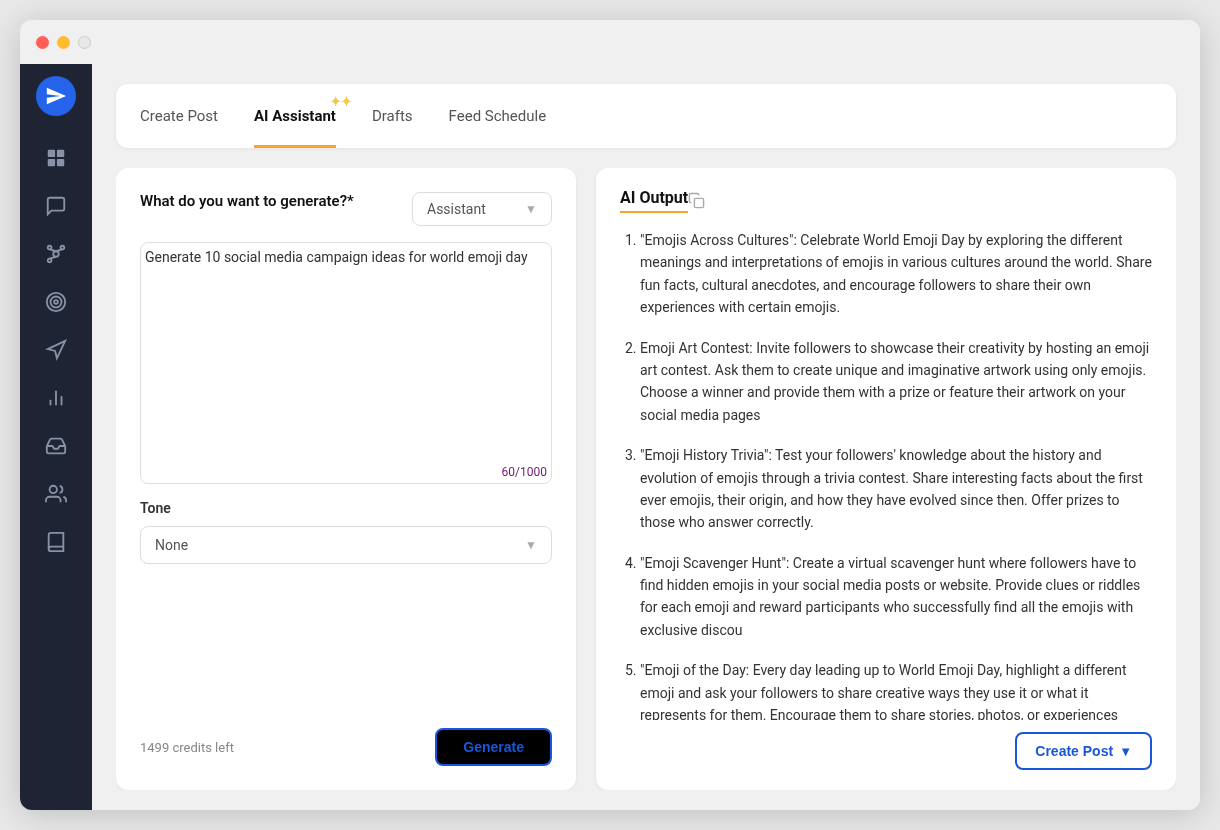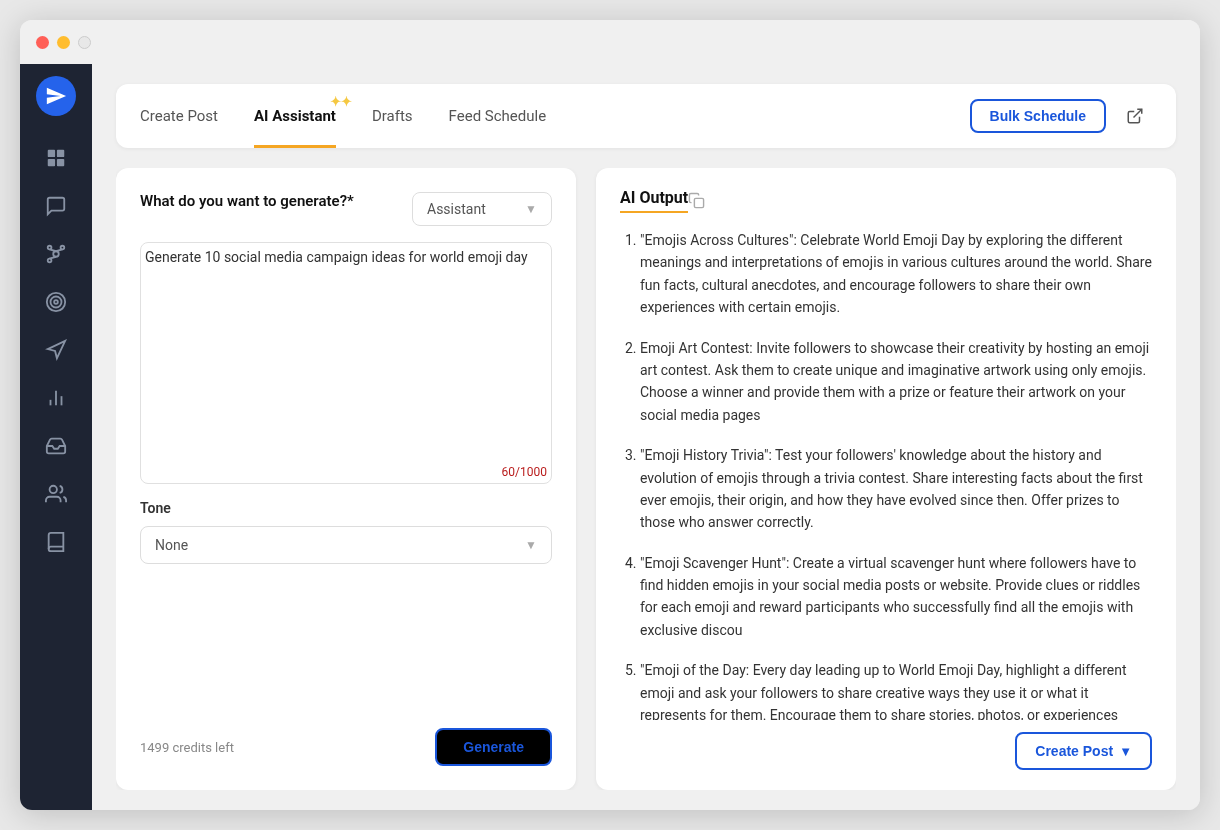--- a/index.html
+++ b/index.html
@@ -200,21 +200,21 @@
       outline: none;
       resize: none;
       font-size: 14px;
       color: #333;
       font-family: inherit;
       line-height: 1.5;
     }
     .char-count {
       text-align: right;
       font-size: 12px;
-      color: #b91c1c;
+      color: #701a75;
       margin-top: 4px;
     }
     .tone-label {
       font-size: 14px;
       font-weight: 600;
       color: #333;
       margin-bottom: 10px;
     }
     .tone-dropdown {
       border: 1px solid #ddd;
@@ -410,30 +410,20 @@
           </div>
           <div class="tab active">
             <span>AI Assistant</span>
             <span class="sparkle">✦✦</span>
           </div>
           <div class="tab">
             <span>Drafts</span>
           </div>
           <div class="tab">
             <span>Feed Schedule</span>
-          </div>
-        </div>
-        <div class="top-card-actions">
-          <button class="bulk-schedule-btn">Bulk Schedule</button>
-          <div class="icon-btn">
-            <svg width="18" height="18" viewBox="0 0 24 24" fill="none" stroke="currentColor" stroke-width="2">
-                <path d="M18 13v6a2 2 0 0 1-2 2H5a2 2 0 0 1-2-2V8a2 2 0 0 1 2-2h6"></path>
-                <polyline points="15 3 21 3 21 9"></polyline>
-                <line x1="10" y1="14" x2="21" y2="3"></line>
-              </svg>
           </div>
         </div>
       </div>
 
       <div class="content-area">
 
         <div class="left-panel">
           <div style="display:flex; align-items:center; justify-content:space-between; margin-bottom:16px;">
             <span class="generate-label">What do you want to generate?*</span>
             <div class="template-dropdown">

